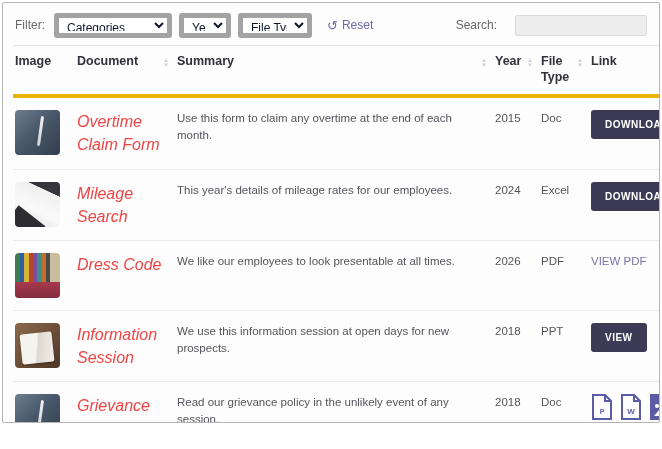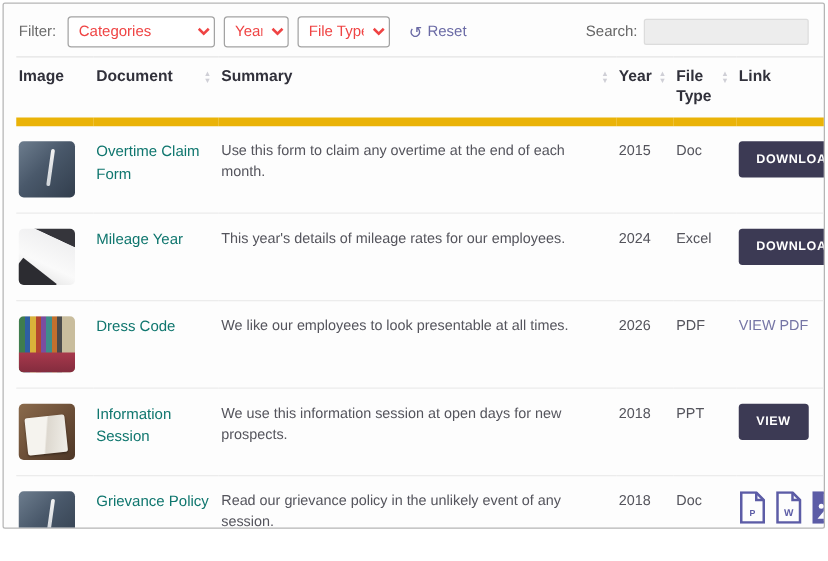--- a/index.html
+++ b/index.html
@@ -9,60 +9,60 @@
     background:#fdfdfd; border:1px solid #b5b5b5; border-radius:2px; overflow:hidden;
   }
   
   .filterbar {
     display:flex; align-items:center; justify-content:space-between;
     padding:9px 12px 7px 12px; height:42px;
   }
   .filters-left { display:flex; align-items:center; gap:7px; }
   .filter-label { font-size:12px; color:#6b6b6b; margin-right:2px; }
   select.filter-select {
-    font-family:"Liberation Sans", sans-serif; font-size:12px; color:#ef4444;
-    border:1px solid #a3a3a3; border-radius:3px; background:#fff;
+    font-family:"Liberation Sans", sans-serif; font-size:12px; color:#0f172a;
+    border:5px solid #a3a3a3; border-radius:3px; background:#fff;
     height:25px; padding:2px 4px;
   }
   .sel-categories { width:118px; }
   .sel-year { width:52px; }
   .sel-filetype { width:74px; }
   .reset-link {
     font-size:12px; color:#6a6aa5; text-decoration:none; margin-left:8px;
     display:inline-flex; align-items:center; gap:4px; cursor:pointer;
   }
   .reset-icon { font-size:13px; line-height:1; }
-  .search-wrap { display:flex; align-items:center; gap:5px; }
+  .search-wrap { display:flex; align-items:center; gap:18px; }
   .search-label { font-size:12px; color:#666; }
   .search-input {
     width:132px; height:21px; background:#ededed; border:1px solid #dcdcdc;
     border-radius:2px; font-size:12px; padding:0 5px; color:#444;
   }
   
   table.doc-table { width:638px; margin:0 10px; border-collapse:collapse; table-layout:fixed; }
   col.c-image { width:62px; }
   col.c-doc { width:100px; }
   col.c-summary { width:318px; }
   col.c-year { width:46px; }
   col.c-ftype { width:50px; }
   col.c-link { width:100px; }
   thead th {
-    border-top:1px solid #e4e4e4; border-bottom:7px solid #eab308;
+    border-top:1px solid #e4e4e4; border-bottom:4px solid #eab308;
     padding:8px 4px 9px 2px; text-align:left; vertical-align:top;
   }
   .th-inner { display:flex; justify-content:space-between; align-items:flex-start; }
   .th-label { font-size:12.5px; font-weight:bold; color:#31313b; line-height:1.25; }
   .sort { display:inline-flex; flex-direction:column; align-items:center; margin-top:4px; margin-right:2px; cursor:pointer; }
   .sort b { font-size:6px; line-height:5px; color:#cfcfd6; font-weight:normal; }
   tbody td {
     border-bottom:1px solid #ececec; padding:12px 4px 12px 2px;
     vertical-align:top; font-size:11.5px; color:#54545c; line-height:1.45;
   }
   tbody tr:last-child td { border-bottom:none; }
-  .doc-name { font-size:12px; color:#0f766e; }
+  .doc-name { font-size:16px; color:#ef4444;font-style:italic; }
   
   .thumb { width:45px; height:45px; border-radius:4px; overflow:hidden; position:relative; display:block; }
   .thumb--pen { background:linear-gradient(135deg,#6d7d8e 0%,#49586a 45%,#323e4d 100%); }
   .thumb--pen::after {
     content:""; position:absolute; left:24px; top:6px; width:3px; height:30px;
     background:linear-gradient(180deg,#f2f2f2,#cfd4d9); transform:rotate(8deg); border-radius:2px;
   }
   .thumb--hand { background:linear-gradient(205deg,#35353b 0%,#35353b 22%,#f0f0f1 23%,#fafafa 60%,#dadada 100%); }
   .thumb--hand::after {
     content:""; position:absolute; left:-8px; bottom:-12px; width:34px; height:26px;
@@ -191,21 +191,21 @@
         <td>Use this form to claim any overtime at the end of each month.</td>
         <td>2015</td>
         <td>Doc</td>
         <td><button class="dl-btn">DOWNLOAD</button></td>
       </tr>
 
       <tr>
         <td>
             <span class="thumb thumb--hand" title="hand-writing"></span>
           </td>
-        <td class="doc-name">Mileage Year</td>
+        <td class="doc-name">Mileage Search</td>
         <td>This year's details of mileage rates for our employees.</td>
         <td>2024</td>
         <td>Excel</td>
         <td><button class="dl-btn">DOWNLOAD</button></td>
       </tr>
 
       <tr>
         <td>
             <span class="thumb thumb--pencils" title="coloured-pencils"></span>
           </td>

